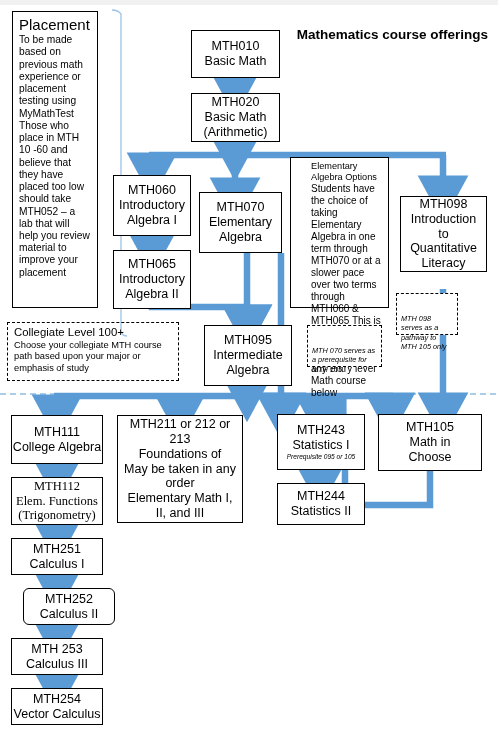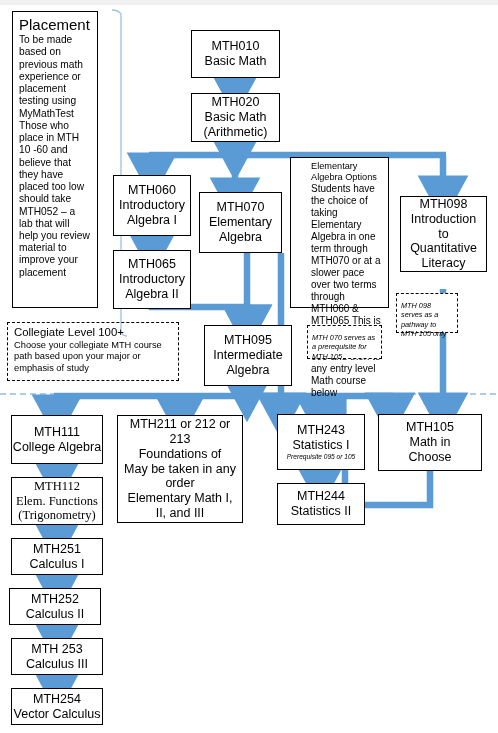--- a/index.html
+++ b/index.html
@@ -49,21 +49,21 @@
     z-index:3;
   }
   .noteboxlg .hd{font-size:9.2px;line-height:1.2;display:block;}
   .noteboxlg .bd{font-size:10px;line-height:1.2;display:block;}
 
   .dashnote{
     position:absolute;
     border:1.3px dashed #000;
     background:#fff;
     box-sizing:border-box;
-    padding:7px 4px;
+    padding:20px 4px;
     font-style:italic;
     font-size:7.3px;
     line-height:1.3;
     z-index:3;
   }
 
   .placement{
     position:absolute;
     border:1.5px solid #000;
     background:#fff;
@@ -145,20 +145,25 @@
 
     <g stroke="#9DC3E6" stroke-width="1.3" fill="none">
       <path d="M112,10 Q118,10 121,14 L121,206 Q121,211 114,212 Q121,213 121,218 L121,330 Q121,336 127,336"></path>
     </g>
 
     <g stroke="#5B9BD5" stroke-width="1.2" fill="none" stroke-dasharray="6,4">
       <path d="M0,394 L498,394"></path>
     </g>
   </svg>
 
+  <div class="title" style="right:10px;top:26px;width:200px;">
+    <span class="ln">Mathematics</span>
+    <span class="ln">course</span>
+    <span class="ln">offerings</span>
+  </div>
 
   <div class="placement" style="left:12px;top:11px;width:86px;height:297px;">
     <span class="ph">Placement</span>
     <span class="pb">To be made based on previous math experience or placement testing using MyMathTest Those who place in MTH 10 -60 and believe that they have placed too low should take MTH052 – a lab that will help you review material to improve your placement</span>
   </div>
 
   <div class="collegiate" style="left:7px;top:322px;width:172px;height:59px;">
     <span class="ch">Collegiate Level 100+</span>
     <span class="cb">Choose your collegiate MTH course path based upon your major or emphasis of study</span>
   </div>
@@ -227,21 +232,21 @@
     <span class="ln">MTH112</span>
     <span class="ln">Elem. Functions</span>
     <span class="ln">(Trigonometry)</span>
   </div>
 
   <div class="box course" style="left:11px;top:538px;width:92px;height:37px;">
     <span class="ln">MTH251</span>
     <span class="ln">Calculus I</span>
   </div>
 
-  <div class="box course" style="left:9px;top:588px;width:92px;height:37px;">
+  <div class="box course" style="left:23px;top:588px;width:92px;height:37px;border-radius:6px;">
     <span class="ln">MTH252</span>
     <span class="ln">Calculus II</span>
   </div>
 
   <div class="box course" style="left:11px;top:638px;width:92px;height:37px;">
     <span class="ln">MTH 253</span>
     <span class="ln">Calculus III</span>
   </div>
 
   <div class="box course" style="left:11px;top:688px;width:92px;height:37px;">

